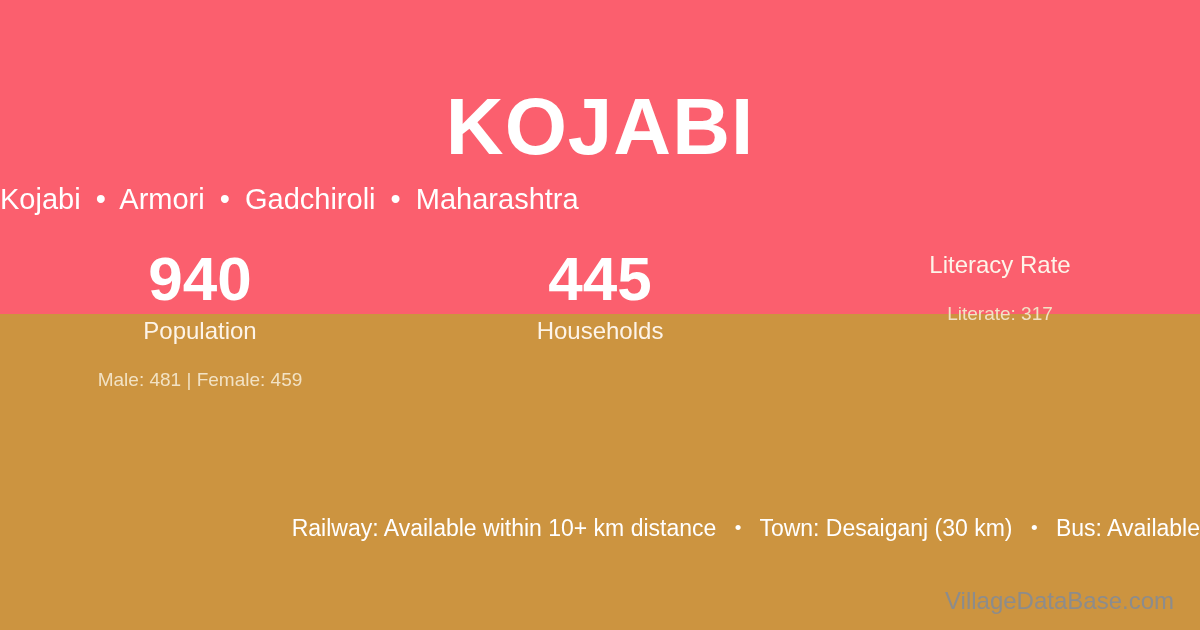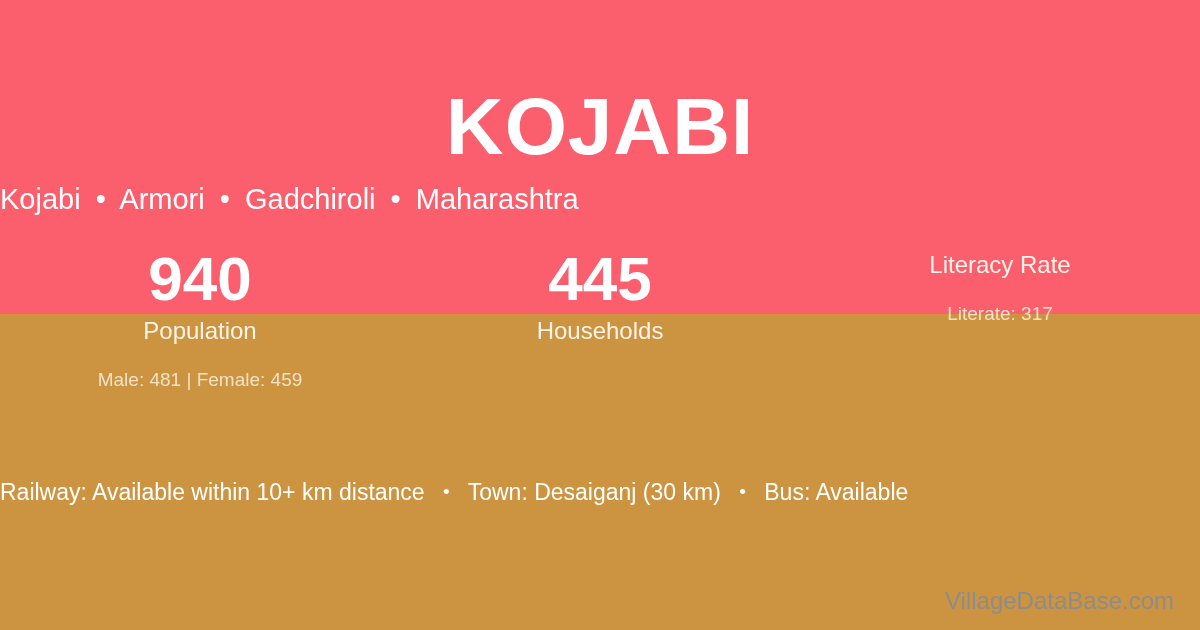--- a/index.html
+++ b/index.html
@@ -115,23 +115,23 @@
     line-height: 24px;
     font-weight: 400;
     color: #f2e2c4;
     white-space: nowrap;
   }
 
   
   .facilities {
     position: absolute;
     left: 0;
-    top: 476px;
-    width: 1200px;
-    text-align: left;
+    top: 512px;
+    width: 1200px;
+    text-align: right;
     font-size: 23px;
     line-height: 32px;
     font-weight: 400;
     color: #ffffff;
     white-space: nowrap;
     z-index: 3;
   }
   .facilities .item {
     color: #ffffff;
   }

